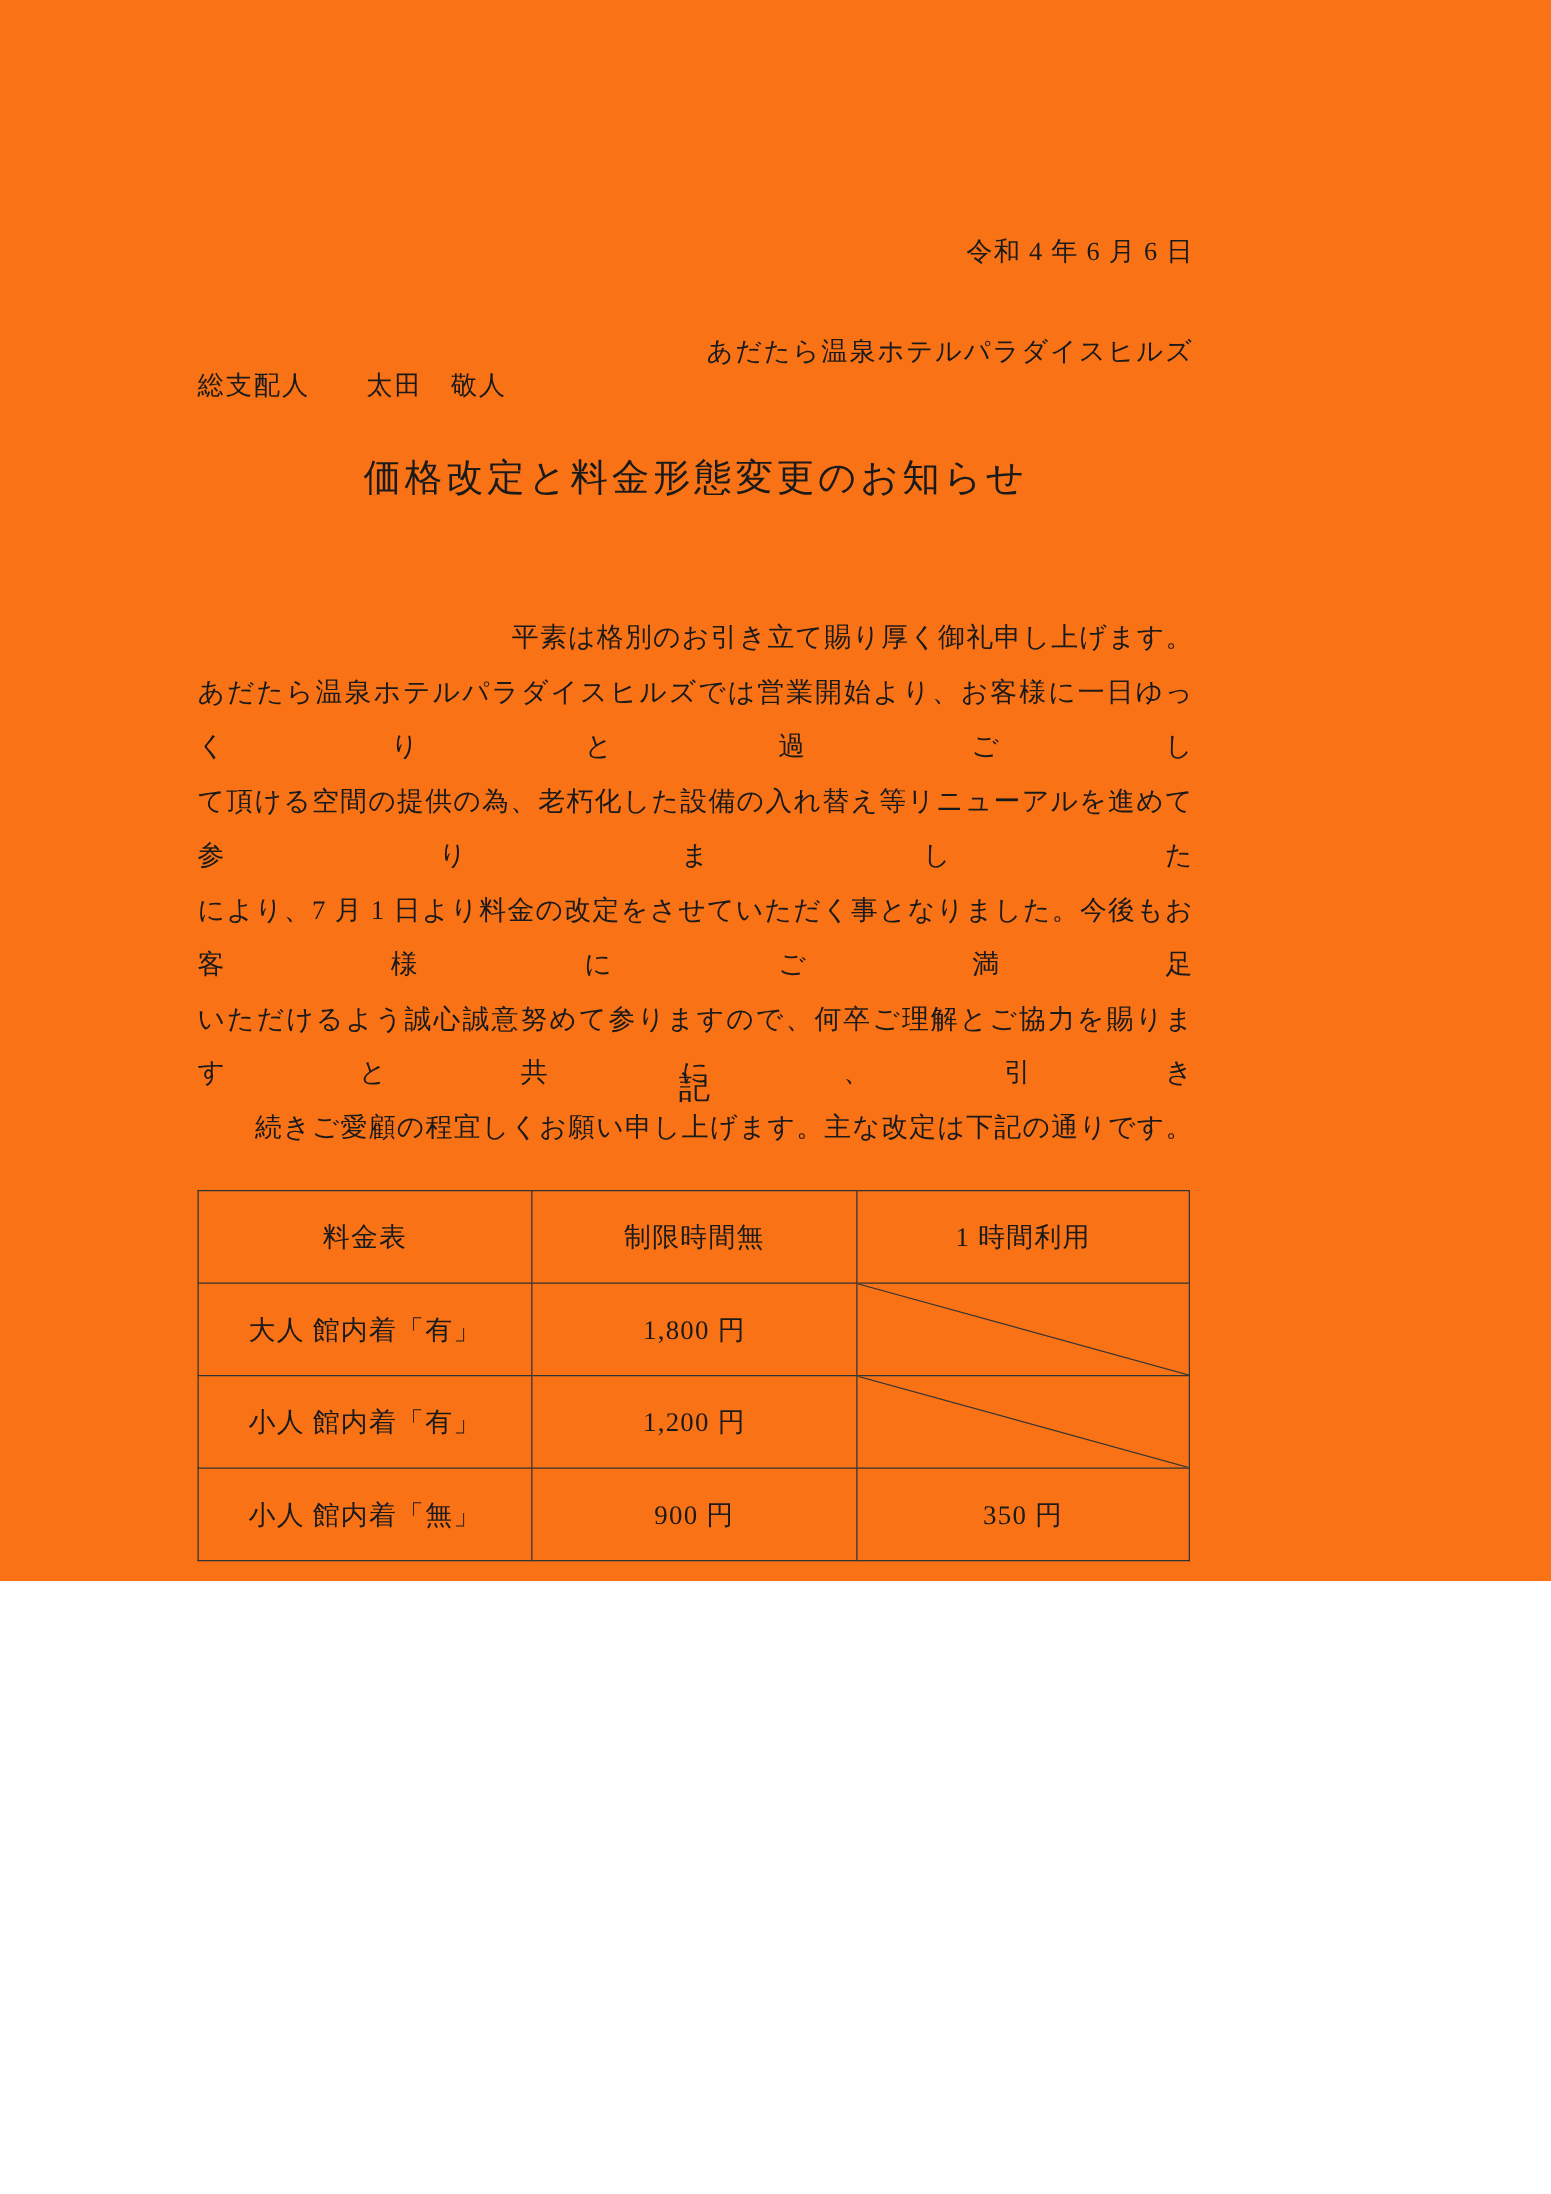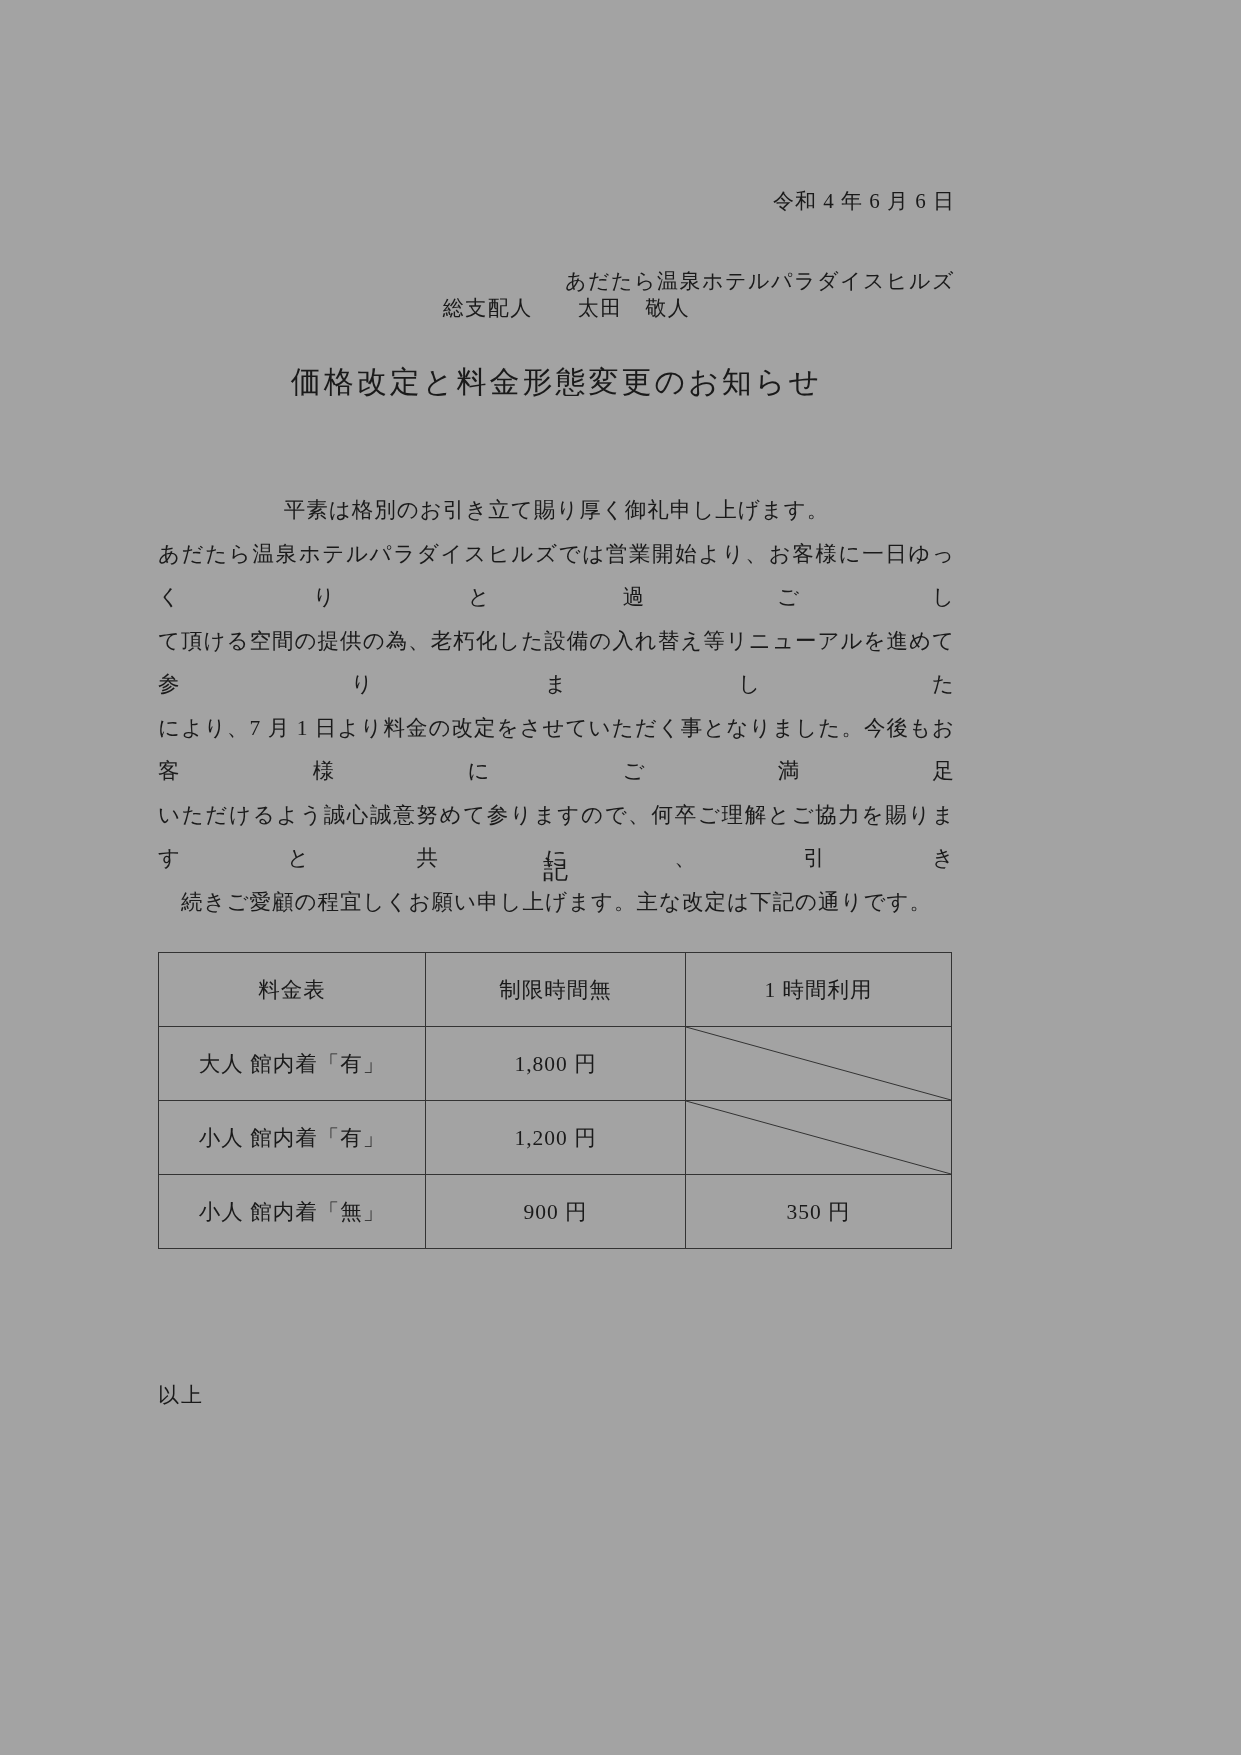--- a/index.html
+++ b/index.html
@@ -1,48 +1,48 @@
 <!DOCTYPE html>
 <html><head>
 <meta charset="utf-8">
 <style>
   * { margin: 0; padding: 0; box-sizing: border-box; }
   html, body { background: #ffffff; }
   .page {
     position: relative;
     width: 1241px;
-    height: 1755px;
-    background: #a3a3a3;
+    height: 1265px;
+    background: #f97316;
     color: #1a1a1a;
     font-family: "Liberation Serif", "DejaVu Serif", serif;
     overflow: hidden;
   }
   .date-line {
     position: absolute; top: 187px; left: 158px; width: 797px;
     text-align: right; font-size: 21px; letter-spacing: 1px;
   }
   .sender-org {
     position: absolute; top: 267px; left: 158px; width: 797px;
     text-align: right; font-size: 21px; letter-spacing: 1.5px;
   }
   .sender-person {
-    position: absolute; top: 294px; left: 168px; width: 797px;
-    text-align: center; font-size: 21px; letter-spacing: 1.5px;
+    position: absolute; top: 294px; left: 158px; width: 797px;
+    text-align: left; font-size: 21px; letter-spacing: 1.5px;
     white-space: pre;
   }
   .doc-title {
     position: absolute; top: 362px; left: 158px; width: 797px;
     text-align: center; font-size: 30px; font-weight: normal;
     letter-spacing: 3px;
   }
   .body-text {
     position: absolute; top: 489px; left: 158px; width: 797px;
     font-size: 21.5px; line-height: 43.5px; letter-spacing: 1px;
   }
-  .body-line { text-align: center; }
+  .body-line { text-align: right; }
   .body-line.fill { text-align: justify; text-align-last: justify; }
   .section-marker {
     position: absolute; top: 853px; left: 158px; width: 797px;
     text-align: center; font-size: 25px; letter-spacing: 2px;
   }
   .price-table {
     position: absolute; top: 920px; left: 158px;
     border-collapse: collapse; table-layout: fixed;
     font-size: 21.5px;
     margin-top: 32px;

